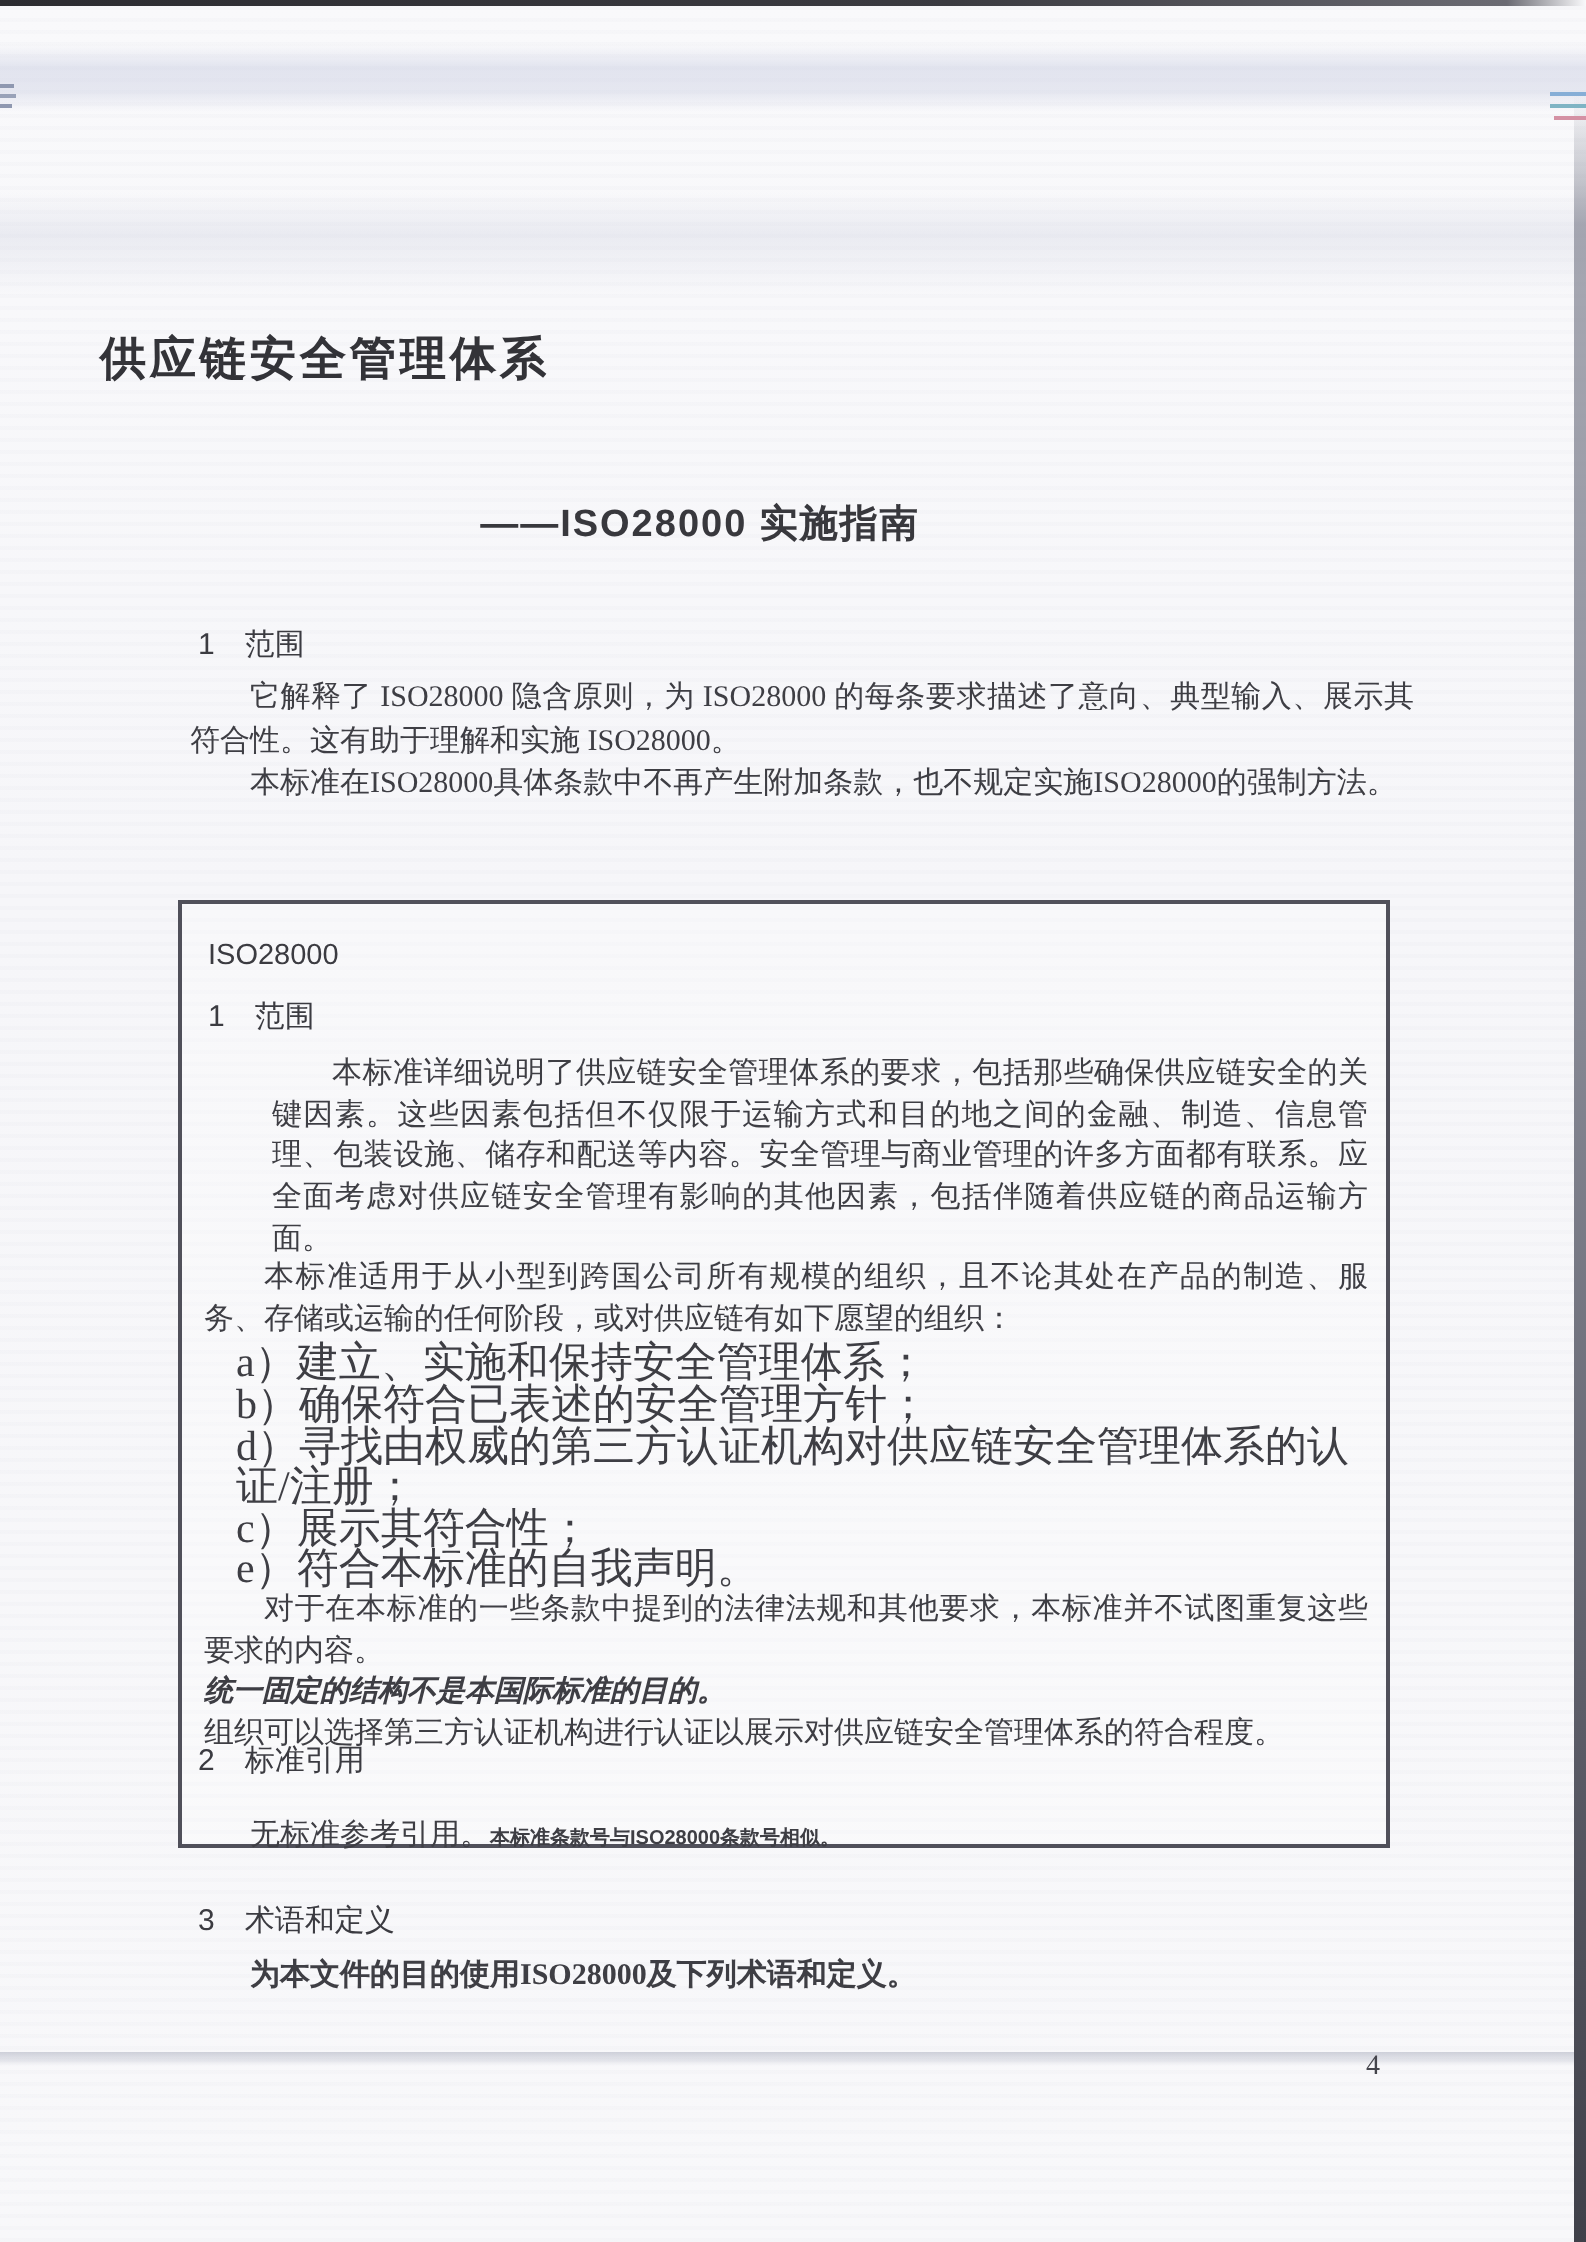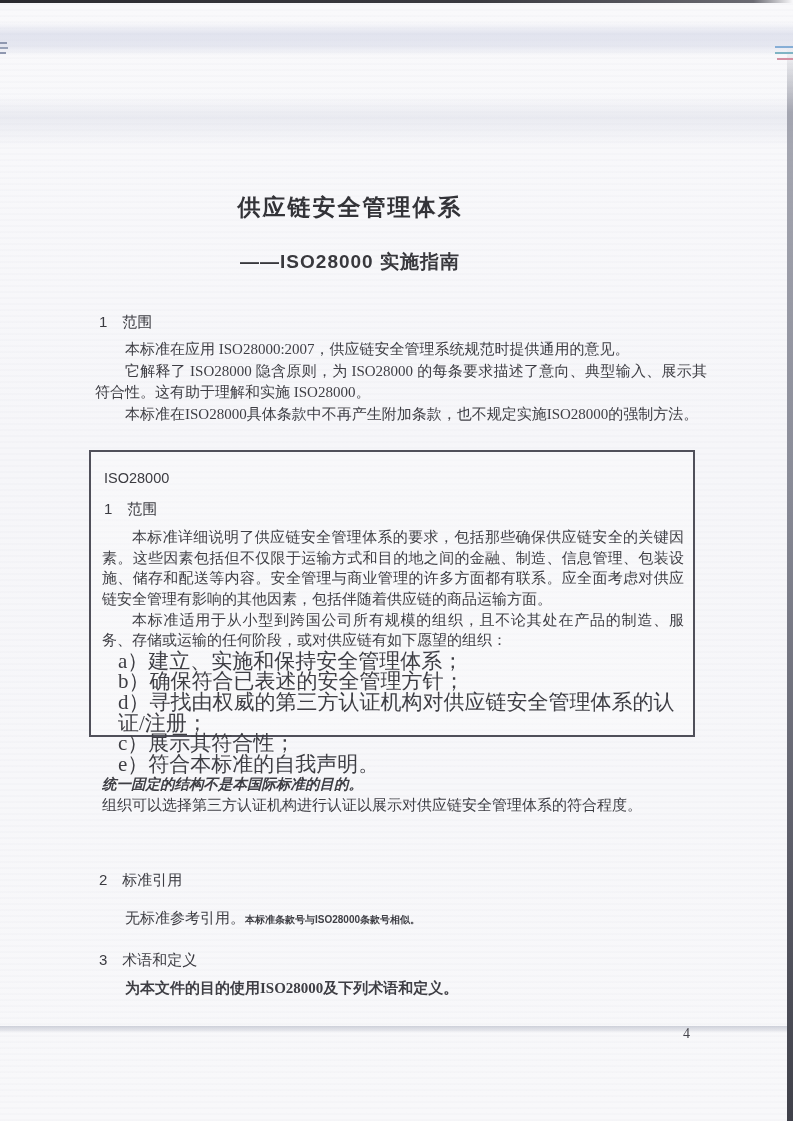--- a/index.html
+++ b/index.html
@@ -43,22 +43,21 @@
   .reg-mark { position: absolute; height: 2px; }
   .reg-right-1 { right: 0; top: 46px; width: 18px; background: #86aed6; }
   .reg-right-2 { right: 0; top: 52px; width: 18px; background: #7fb4c4; }
   .reg-right-3 { right: 0; top: 58px; width: 16px; background: #d491a4; }
   .reg-left-1  { left: 0; top: 42px; width: 7px; background: #8f98b0; }
   .reg-left-2  { left: 0; top: 47px; width: 8px; background: #99a2b8; }
   .reg-left-3  { left: 0; top: 52px; width: 6px; background: #8f98b0; }
 
   
   .doc-title {
-    position: absolute; top: 192px; left: 50px; width: 600px;
-    text-align: center;
+    position: absolute; top: 164px; left: 50px; width: 600px;
     font-family: "Liberation Sans", "DejaVu Sans", sans-serif;
     font-size: 23px; font-weight: bold; letter-spacing: 2px;
     color: #333338;
   }
   .doc-subtitle {
     position: absolute; top: 249px; left: 50px; width: 600px;
     text-align: center;
     font-family: "Liberation Sans", "DejaVu Sans", sans-serif;
     font-size: 19px; font-weight: bold; letter-spacing: 1px;
     color: #38383d;
@@ -79,40 +78,40 @@
     text-align: justify;
   }
   .body-block p { margin: 0; text-indent: 2em; }
   #sec1-body { top: 339px; }
   #sec2-body { top: 908px; }
   #sec3-body { top: 978px; font-weight: bold; }
   .bold-run { font-weight: bold; font-family: "Liberation Sans", "DejaVu Sans", sans-serif; font-size: 10px; }
 
   
   .quote-box {
-    position: absolute; left: 89px; top: 450px; width: 606px; height: 287px;
+    position: absolute; left: 89px; top: 450px; width: 606px; height: 474px;
     box-sizing: border-box;
     border: 2px solid #50505a;
     padding: 16px 9px 0 11px;
     background: rgba(255,255,255,0.25);
   }
   .quote-box .box-label {
     font-family: "Liberation Sans", "DejaVu Sans", sans-serif;
     font-size: 14.5px; color: #3b3b41; margin: 0 0 0 2px;
   }
   .quote-box .box-heading {
     font-family: "Liberation Sans", "DejaVu Sans", sans-serif;
     font-size: 15px; margin: 10px 0 0 2px; color: #3b3b41;
   }
   .quote-box .box-heading .sec-num { display: inline-block; margin-right: 15px; }
   .quote-box p {
     margin: 0; font-size: 15px; line-height: 20.6px; text-align: justify;
   }
-  .quote-box .bp1 { margin-top: 8px; text-indent: 2em; }
-  .quote-box .bp2 { text-indent: 2em; }
+  .quote-box .bp1 { margin-top: 8px; text-indent: 2em; margin-left: 34px; }
+  .quote-box .bp2 { text-indent: 2em; font-family: Liberation Mono, monospace; }
   .quote-box .box-list { list-style: none; margin: 0; padding: 0 0 0 16px; }
   .quote-box .box-list li { font-size: 21px; line-height: 20.6px; }
   .quote-box .bp3 { text-indent: 2em; }
   .quote-box .bp-em {
     font-weight: bold; font-style: italic;
     font-family: "Liberation Sans", "DejaVu Sans", sans-serif;
     font-size: 14.5px;
   }
   .quote-box .bp4 { text-indent: 0; }
 
@@ -138,39 +137,39 @@
   <div class="reg-mark reg-left-2"></div>
   <div class="reg-mark reg-left-3"></div>
 
   <div class="doc-title">供应链安全管理体系</div>
   <div class="doc-subtitle">——ISO28000 实施指南</div>
 
   <div class="sec-heading" id="sec1-heading">
     <span class="sec-num">1</span><span>范围</span>
   </div>
   <div class="body-block" id="sec1-body">
-    <p>本标准在应用 ISO28000:2007，供应链安全管理系统规范时提供通用的意见。</p>
     <p>它解释了 ISO28000 隐含原则，为 ISO28000 的每条要求描述了意向、典型输入、展示其符合性。这有助于理解和实施 ISO28000。</p>
     <p>本标准在ISO28000具体条款中不再产生附加条款，也不规定实施ISO28000的强制方法。</p>
   </div>
 
   <div class="quote-box">
     <p class="box-label">ISO28000</p>
     <p class="box-heading">
       <span class="sec-num">1</span><span>范围</span>
     </p>
     <p class="bp1">本标准详细说明了供应链安全管理体系的要求，包括那些确保供应链安全的关键因素。这些因素包括但不仅限于运输方式和目的地之间的金融、制造、信息管理、包装设施、储存和配送等内容。安全管理与商业管理的许多方面都有联系。应全面考虑对供应链安全管理有影响的其他因素，包括伴随着供应链的商品运输方面。</p>
     <p class="bp2">本标准适用于从小型到跨国公司所有规模的组织，且不论其处在产品的制造、服务、存储或运输的任何阶段，或对供应链有如下愿望的组织：</p>
     <ul class="box-list">
       <li>a）建立、实施和保持安全管理体系；</li>
       <li>b）确保符合已表述的安全管理方针；</li>
       <li>d）寻找由权威的第三方认证机构对供应链安全管理体系的认证/注册；</li>
       <li>c）展示其符合性；</li>
       <li>e）符合本标准的自我声明。</li>
     </ul>
+    <p class="bp3">对于在本标准的一些条款中提到的法律法规和其他要求，本标准并不试图重复这些要求的内容。</p>
     <p class="bp-em">统一固定的结构不是本国际标准的目的。</p>
     <p class="bp4">组织可以选择第三方认证机构进行认证以展示对供应链安全管理体系的符合程度。</p>
   </div>
 
   <div class="sec-heading" id="sec2-heading">
     <span class="sec-num">2</span><span>标准引用</span>
   </div>
   <div class="body-block" id="sec2-body">
     <p><span>无标准参考引用。</span><span class="bold-run">本标准条款号与ISO28000条款号相似。</span></p>
   </div>

